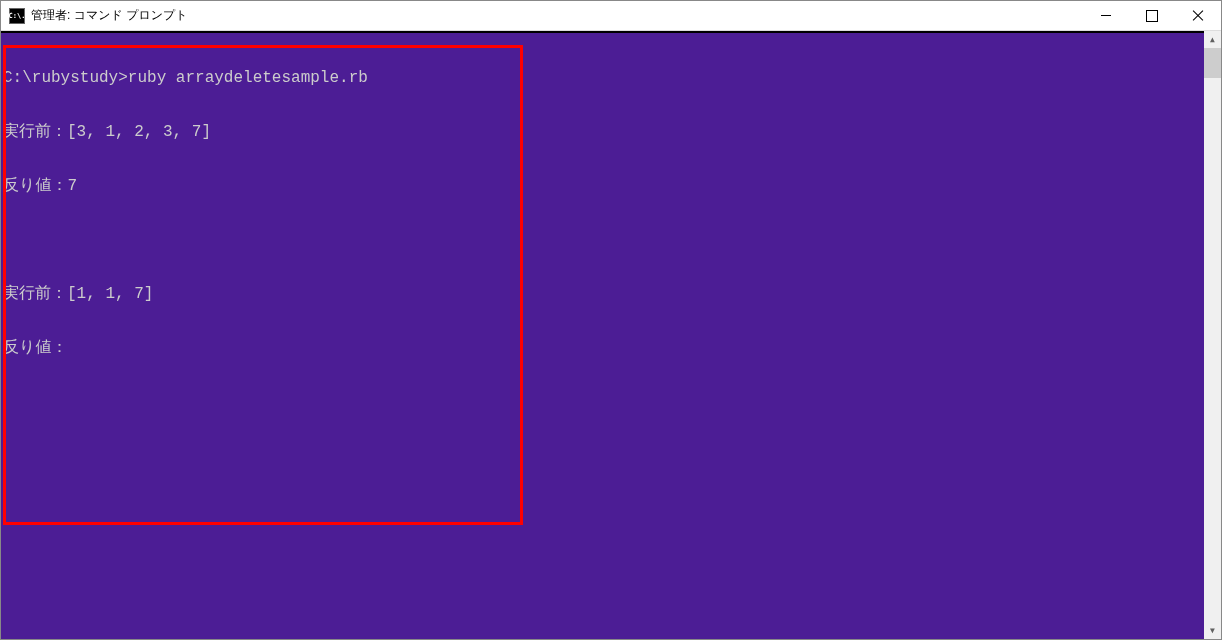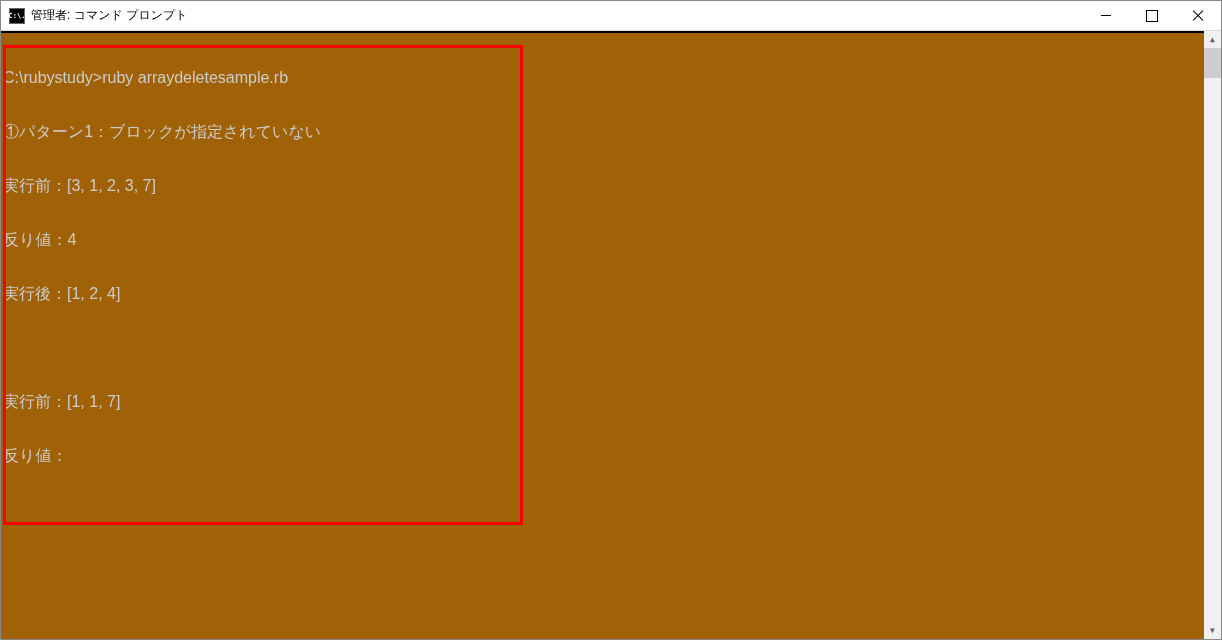--- a/index.html
+++ b/index.html
@@ -97,23 +97,23 @@
     .close-icon::before { transform: rotate(45deg); }
     .close-icon::after { transform: rotate(-45deg); }
     .terminal-wrap {
       flex: 1;
       background: #000;
       position: relative;
       overflow: hidden;
       padding: 2px 0 0 0;
     }
     .terminal {
-      background: #a16207;
+      background: #4c1d95;
       color: #ccc;
-      font-family: Liberation Sans, sans-serif;
+      font-family: Liberation Mono, monospace;
       font-size: 16px;
       line-height: 18px;
       white-space: pre;
       padding: 0 2px;
       height: 100%;
       overflow-y: auto;
     }
     .scrollbar {
       position: absolute;
       right: 0;
@@ -175,24 +175,22 @@
           <span class="max-icon"></span>
         </div>
       <div class="win-btn close">
           <span class="close-icon"></span>
         </div>
     </div>
   </div>
   <div class="terminal-wrap">
     <div class="terminal">
       <div class="line">C:\rubystudy&gt;ruby arraydeletesample.rb</div>
-      <div class="line">①パターン1：ブロックが指定されていない</div>
       <div class="line">実行前：[3, 1, 2, 3, 7]</div>
-      <div class="line">反り値：4</div>
-      <div class="line">実行後：[1, 2, 4]</div>
+      <div class="line">反り値：7</div>
       <div class="line"></div>
       <div class="line">実行前：[1, 1, 7]</div>
       <div class="line">反り値：</div>
       
       
       
       
       
       
       

